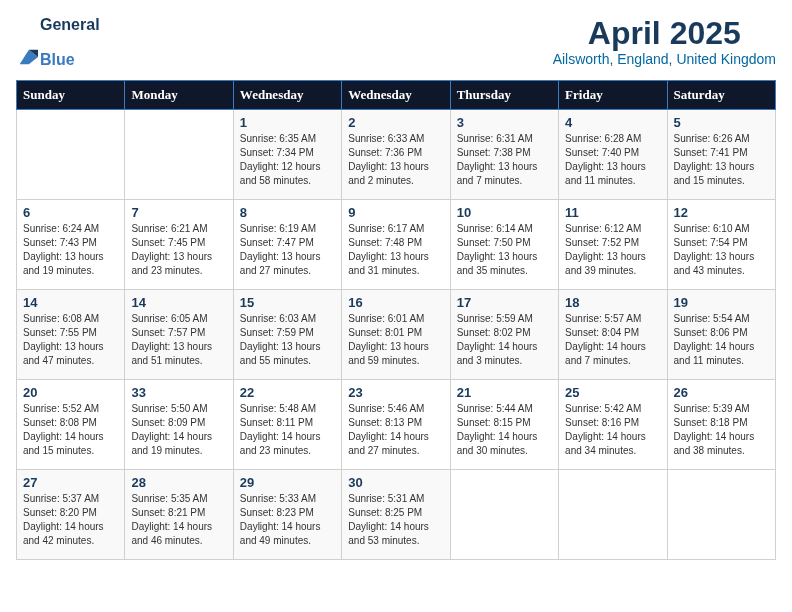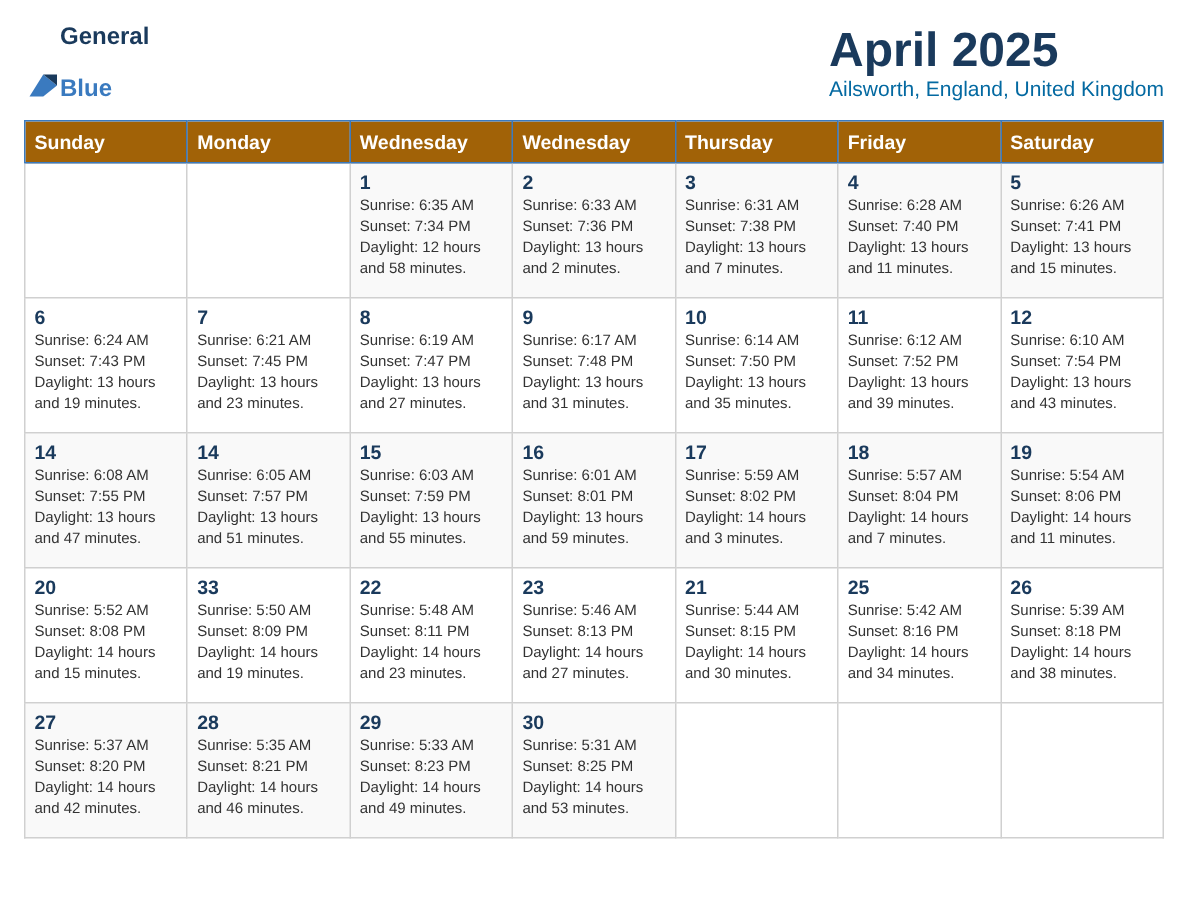--- a/index.html
+++ b/index.html
@@ -19,39 +19,40 @@
     .logo {
       display: flex;
       align-items: flex-end;
     }
     .logo-icon {
       width: 22px;
       height: 22px;
       margin-right: 2px;
     }
     .title-block {
-      text-align: left;
+      text-align: center;
       margin-left: 16px;
     }
     .month-title {
       font-size: 32px;
       font-weight: bold;
       color: #1a3a5c;
       line-height: 1.1;
     }
     .location {
       font-size: 14px;
       color: #0369a1;
     }
     table {
       width: 100%;
       border-collapse: collapse;
     }
     thead tr {
-      background-color: #a16207;
+      background-color: #0f172a;
+      font-family: Liberation Serif, serif;
     }
     thead th {
       color: #fff;
       font-size: 13px;
       font-weight: bold;
       padding: 6px 6px;
       border: 1px solid #3a7abf;
       text-align: left;
     }
     tbody tr {

